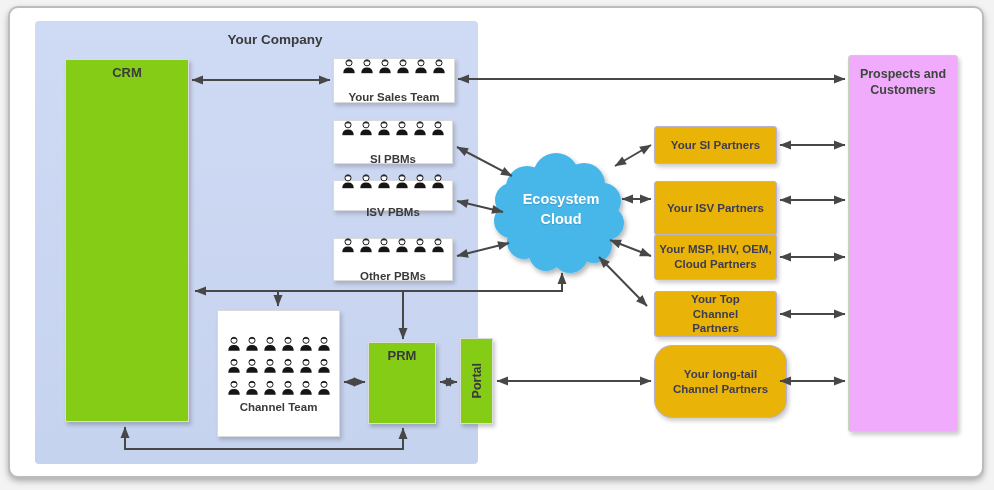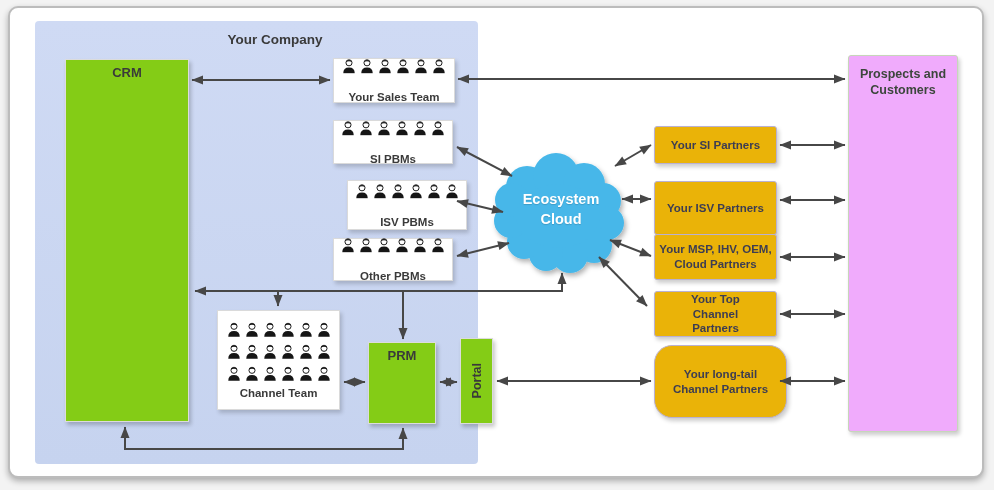--- a/index.html
+++ b/index.html
@@ -18,23 +18,23 @@
   #portal{left:460px;top:338px;width:33px;height:86px;display:flex;align-items:center;justify-content:center;}
   #portal .vlabel{writing-mode:vertical-rl;transform:rotate(180deg);font-size:12.5px;font-weight:bold;color:#3a3a3a;}
   .teambox{background:#ffffff;border:1px solid #dadada;box-shadow:2px 3px 4px rgba(0,0,0,0.18);
            display:flex;flex-direction:column;align-items:center;justify-content:center;gap:17px;z-index:2;padding:4px 2px;}
   .teambox .teamlabel{font-size:11.5px;font-weight:600;color:#3a3a3a;white-space:nowrap;}
   .icon-row{display:flex;gap:4px;justify-content:center;}
   .person{width:14px;height:16px;display:block;}
   #channel-team .person{width:14px;height:17px;}
   #sales-team{left:333px;top:58px;width:122px;height:45px;}
   #si-pbms{left:333px;top:120px;width:120px;height:44px;}
-  #isv-pbms{left:347px;top:180px;width:120px;height:50px;}
+  #isv-pbms{left:333px;top:180px;width:120px;height:31px;}
   #other-pbms{left:333px;top:238px;width:120px;height:43px;}
-  #channel-team{left:217px;top:310px;width:123px;height:100px;gap:5px;}
+  #channel-team{left:217px;top:310px;width:123px;height:127px;gap:5px;}
   .partner{background:#eab308;border:1px solid #b9b1d2;border-radius:3px;
            box-shadow:2px 3px 4px rgba(0,0,0,0.2);display:flex;align-items:center;justify-content:center;
            text-align:center;z-index:2;}
   .partner span{font-size:11.5px;font-weight:600;color:#3d3d52;line-height:1.3;}
   #partner-si{left:654px;top:126px;width:123px;height:38px;}
   #partner-isv{left:654px;top:181px;width:123px;height:54px;}
   #partner-msp{left:654px;top:234px;width:123px;height:46px;}
   #partner-msp span{max-width:118px;}
   #partner-top{left:654px;top:291px;width:123px;height:46px;}
   #partner-top span{max-width:92px;}

